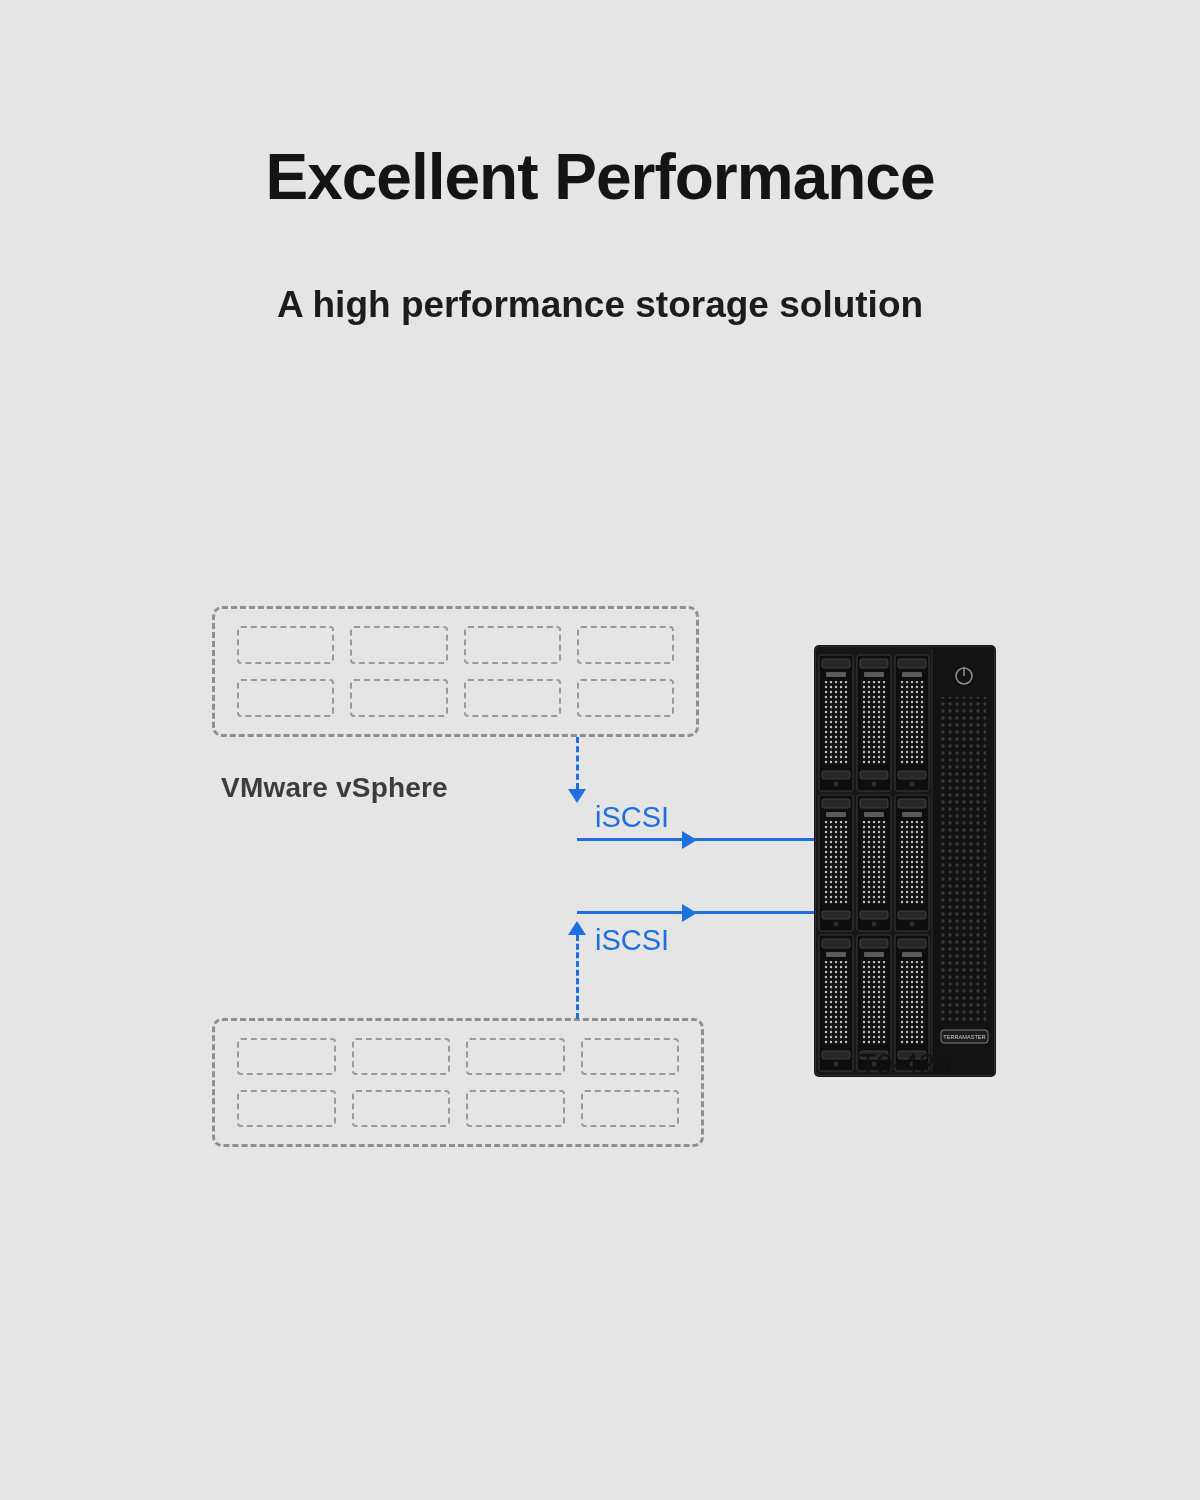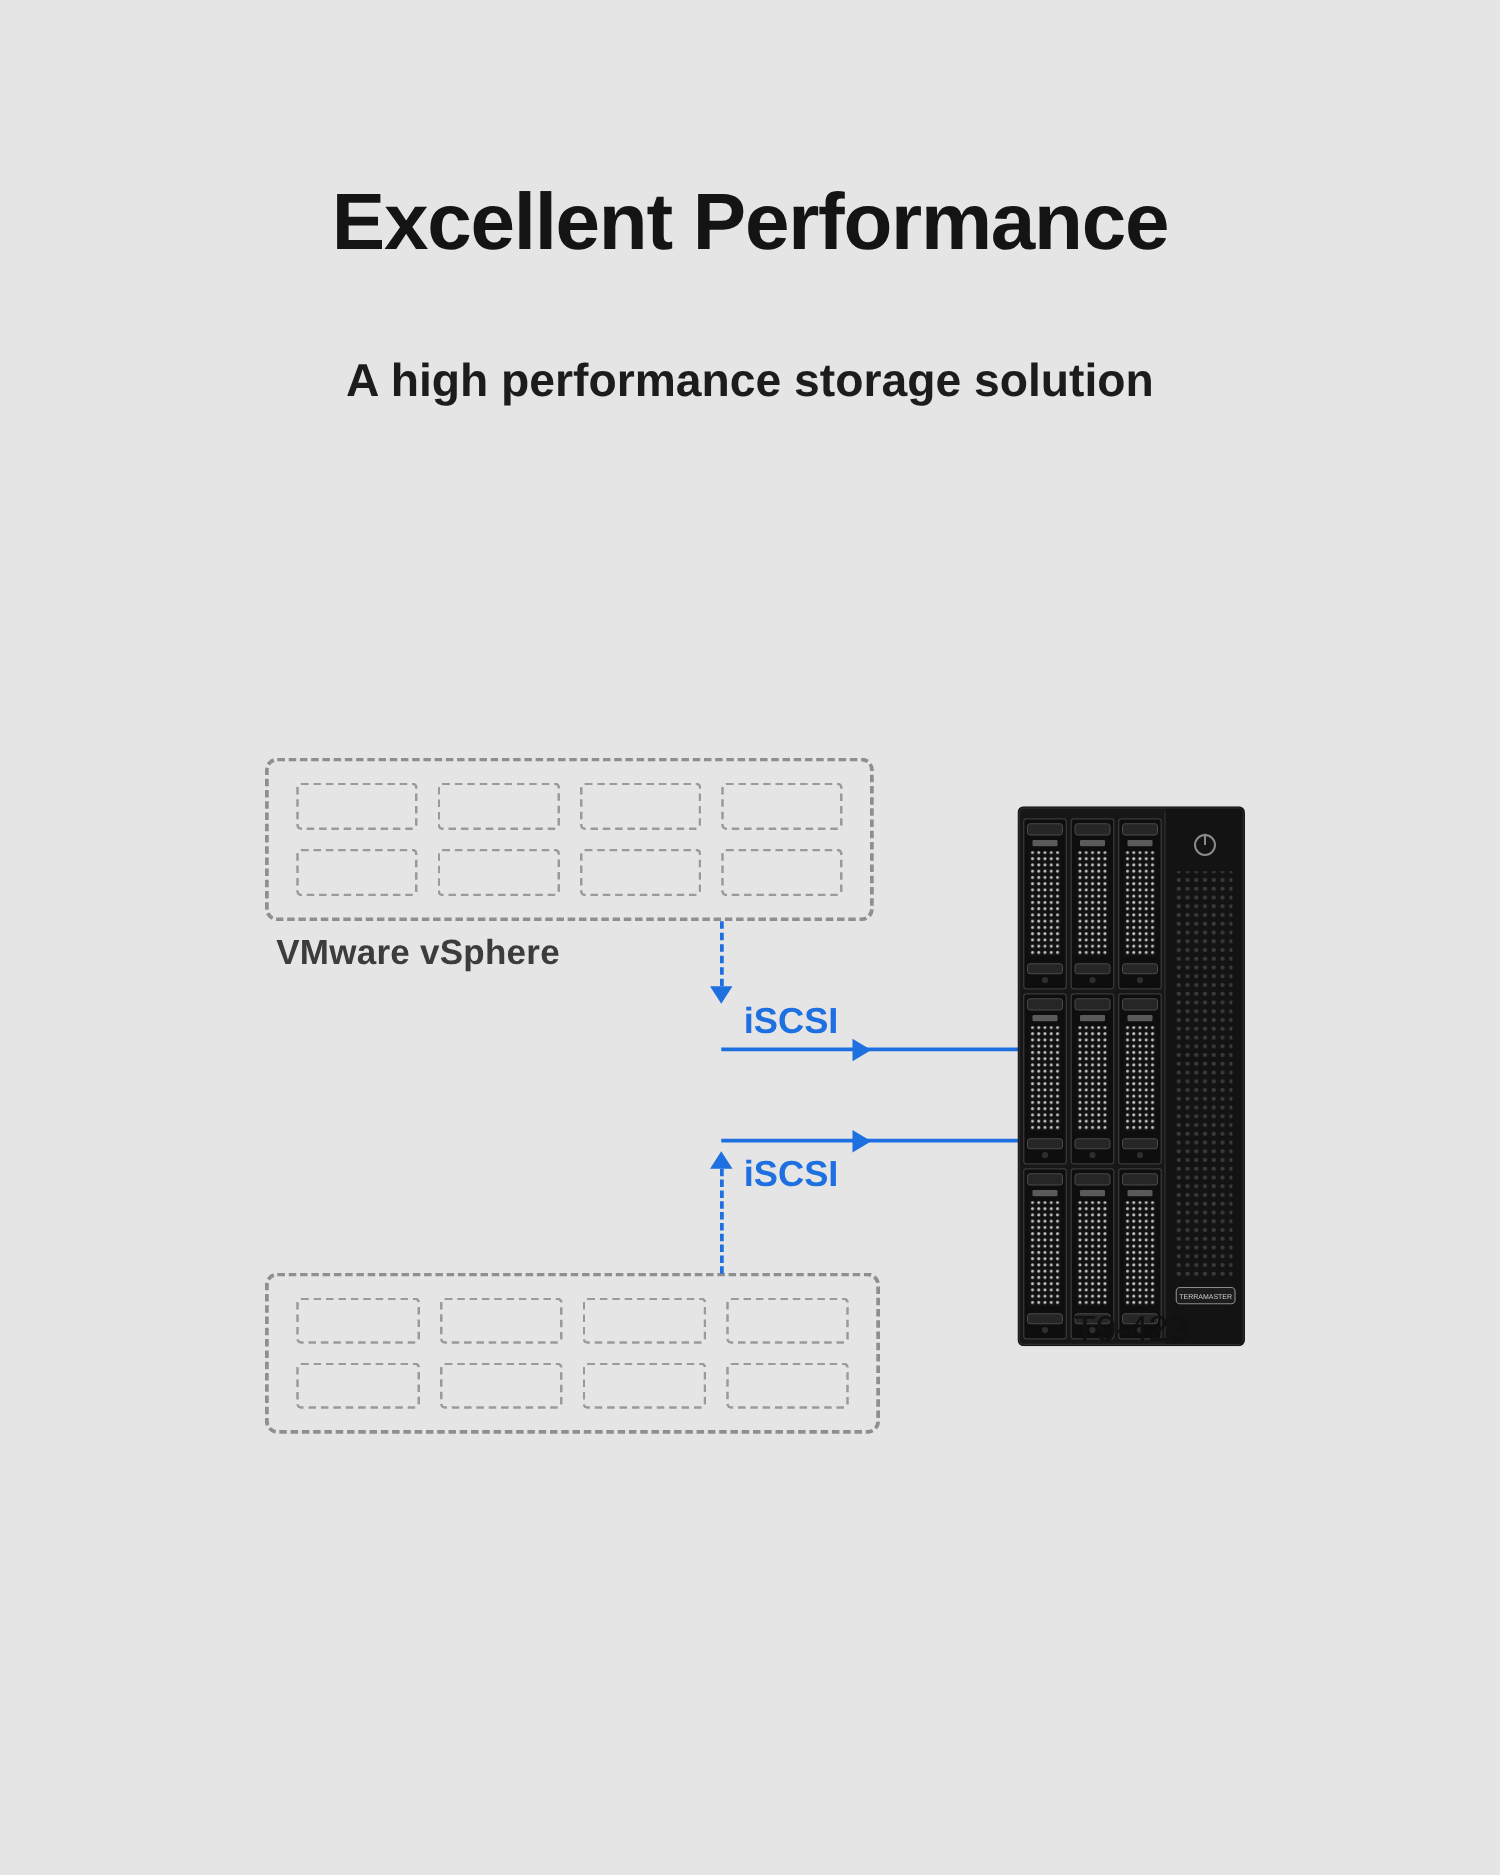--- a/index.html
+++ b/index.html
@@ -38,25 +38,25 @@
   #box-hyperv  { left:212px; top:1018px; width:492px; height:129px; }
   .vm-cell {
     border:2px dashed #9a9a9a;
     border-radius:4px;
   }
   .box-label {
     position:absolute;
     font-size:28px; font-weight:bold; color:#3c3c3c;
     letter-spacing:0.2px;
   }
-  #label-vsphere { left:221px; top:746px; }
+  #label-vsphere { left:221px; top:772px; }
   #label-hyperv  { left:222px; top:1156px; }
   .iscsi-label {
     position:absolute;
-    font-size:29px; font-weight:bold;
+    font-size:29px; font-weight:normal;
     color:var(--accent);
   }
   #iscsi-top    { left:595px; top:801px; }
   #iscsi-bottom { left:595px; top:924px; }
   .vline {
     position:absolute;
     width:0; border-left:3px dashed var(--accent);
   }
   #vline-top    { left:576px; top:737px; height:52px; }
   #vline-bottom { left:576px; top:935px; height:84px; }

